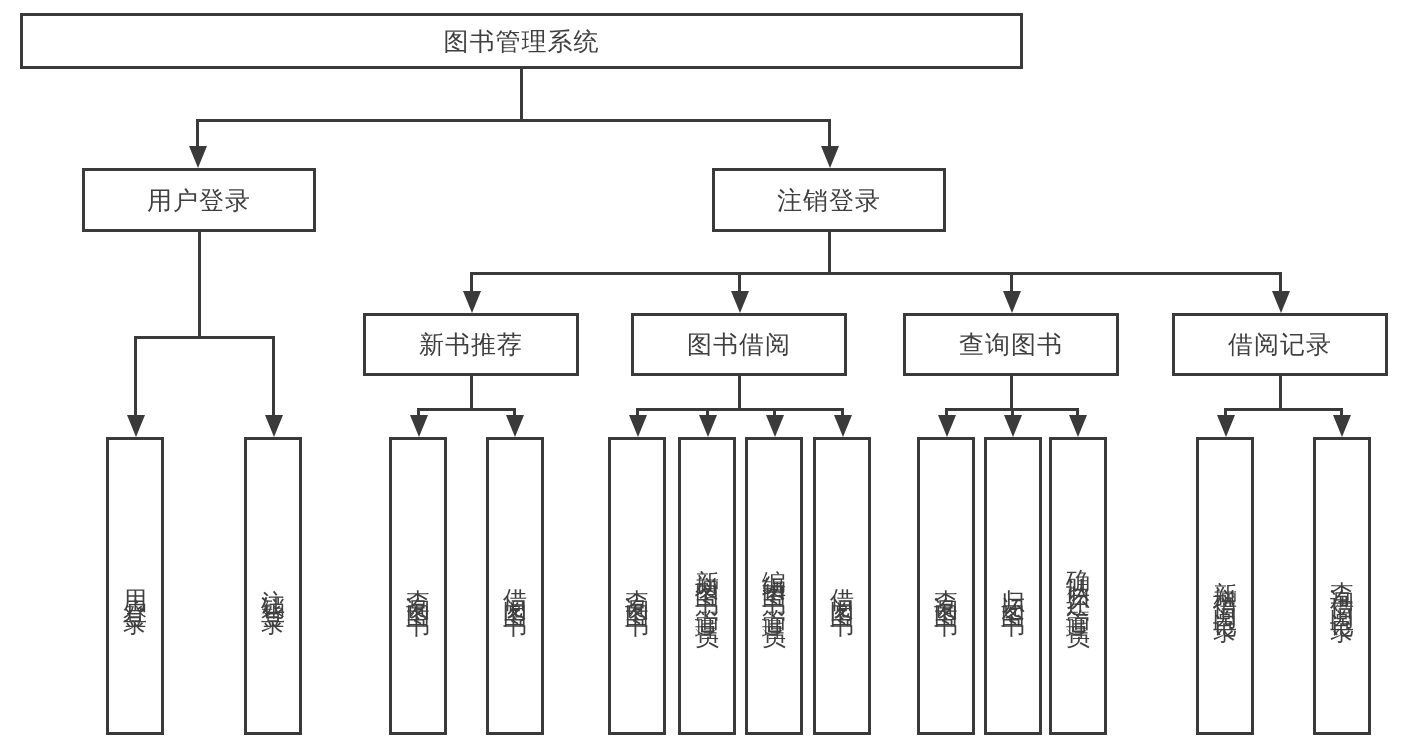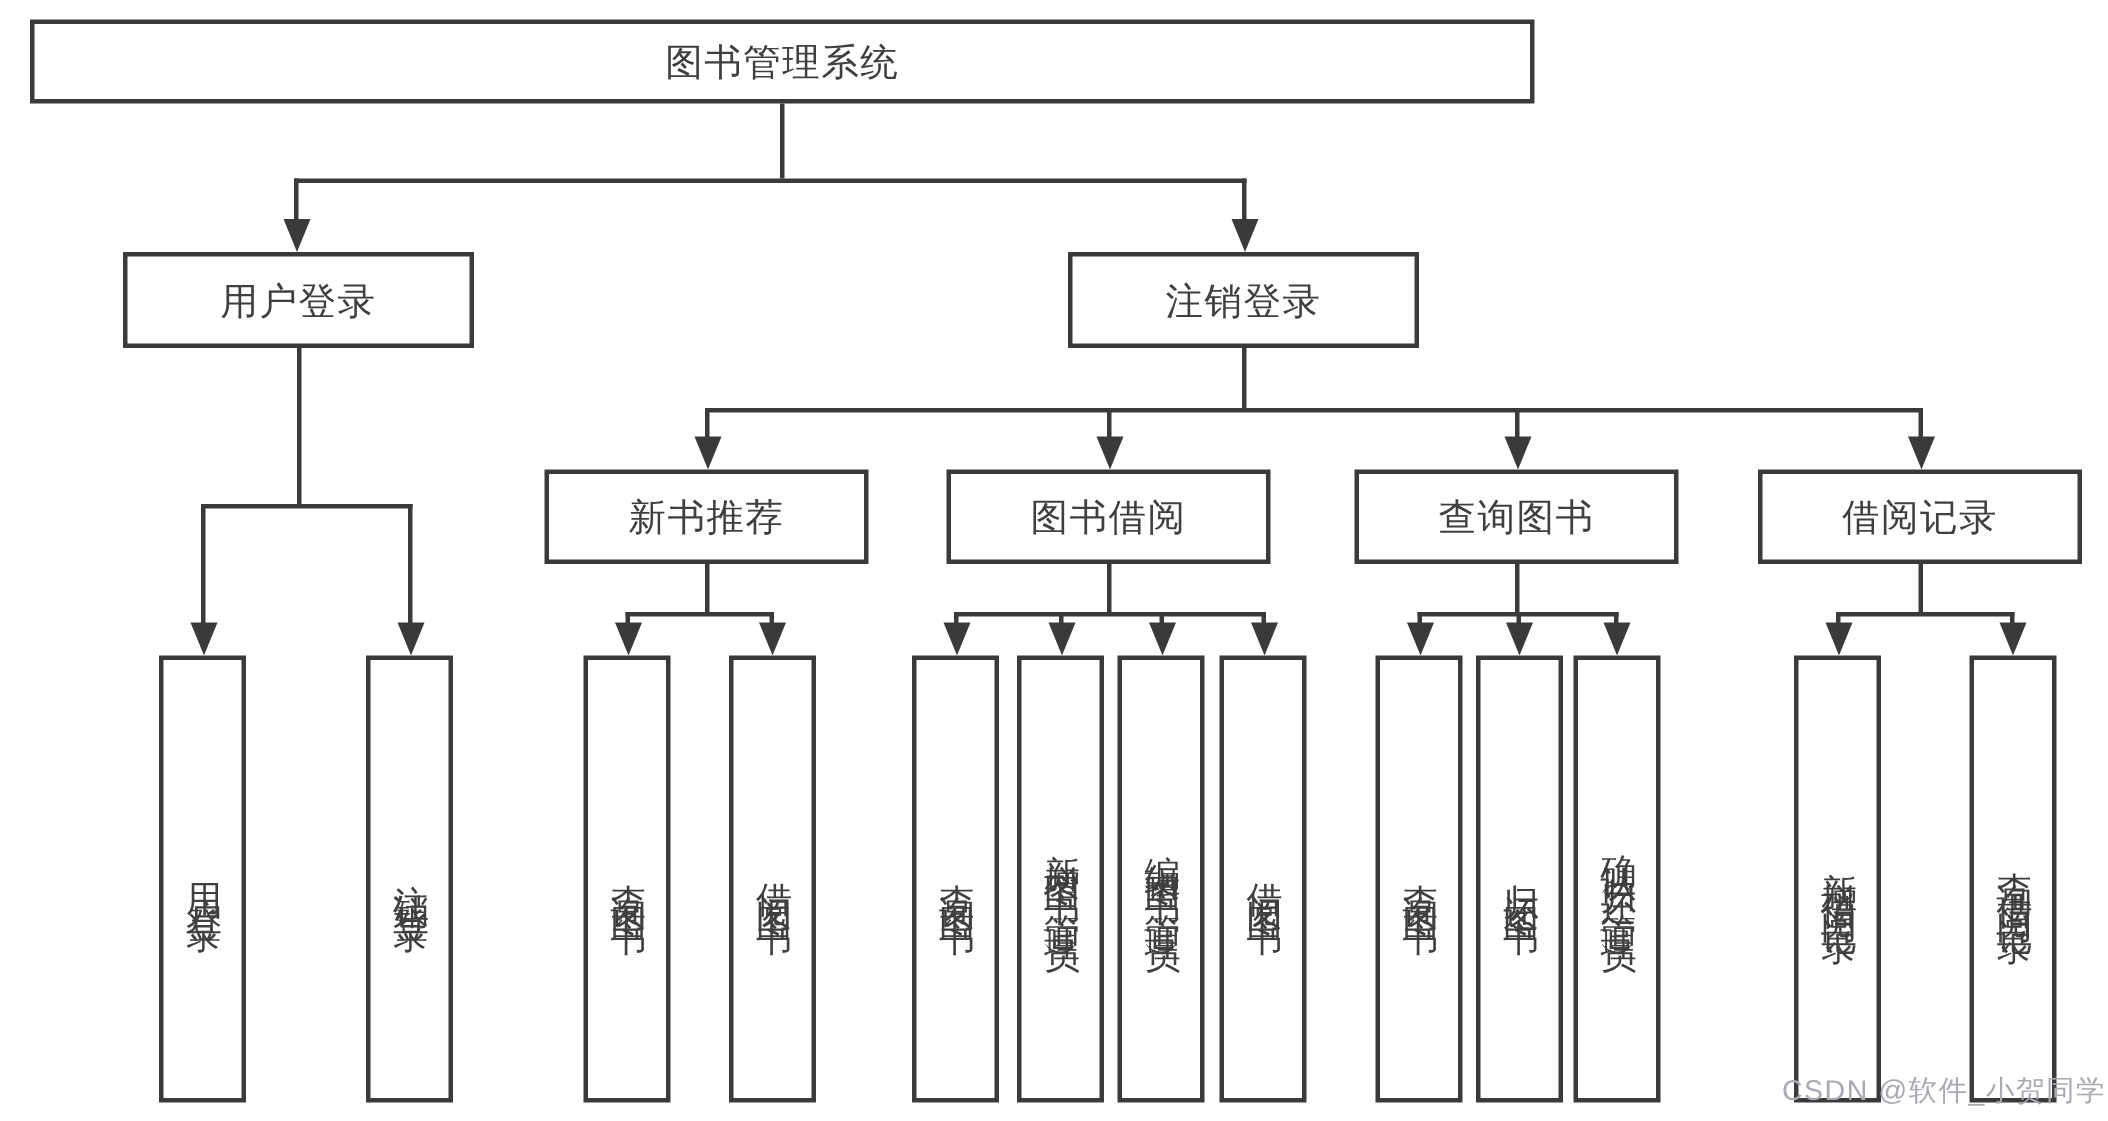--- a/index.html
+++ b/index.html
@@ -193,15 +193,14 @@
     <span>确认归还（管理员）</span>
   </div>
 
   <div class="leaf" style="left:1196px;">
     <span>新增借阅记录</span>
   </div>
   <div class="leaf" style="left:1313px;">
     <span>查询借阅记录</span>
   </div>
 
-  <div class="watermark">CSDN @软件_小贺同学</div>
 
 </div>
 
 </body></html>

